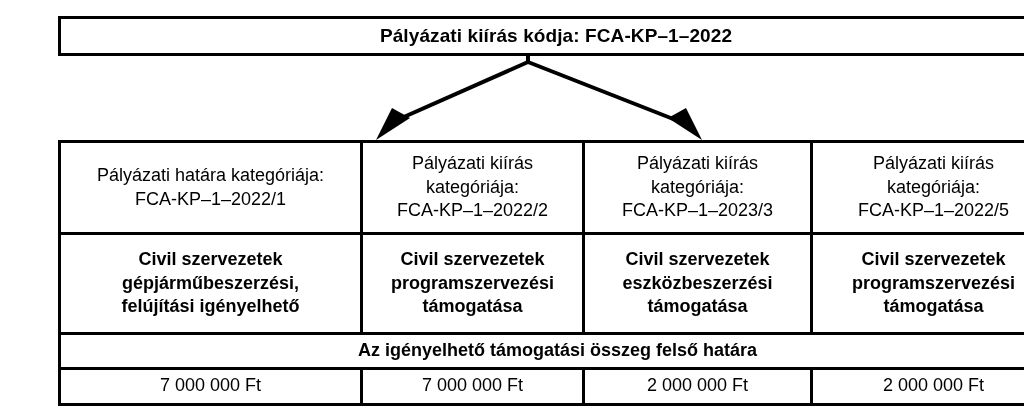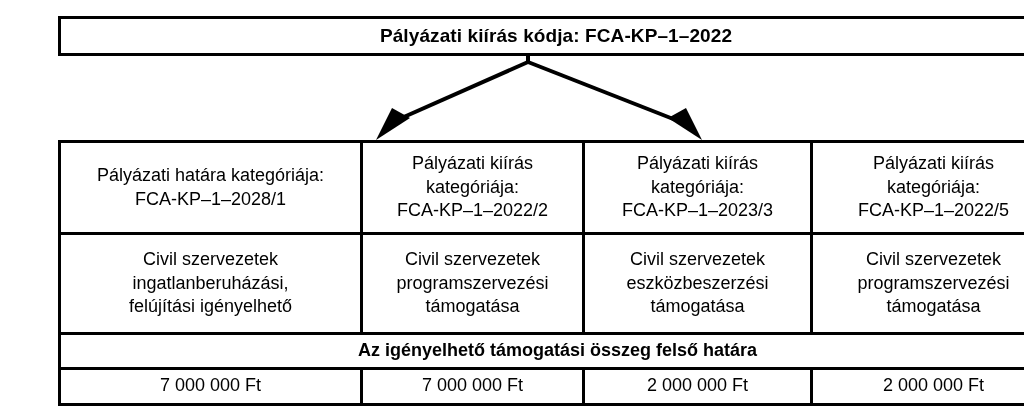--- a/index.html
+++ b/index.html
@@ -71,21 +71,21 @@
     padding: 7px 6px;
     box-sizing: border-box;
   }
   
   col.c1 { width: 302px; }
   col.c2 { width: 222px; }
   col.c3 { width: 228px; }
   col.c4 { width: 244px; }
 
   tr.row-category td { height: 92px; }
-  tr.row-purpose td  { height: 100px; }
+  tr.row-purpose td  { height: 100px; font-weight: bold; }
   tr.row-caplabel td {
     height: 32px;
     font-weight: bold;
     font-size: 18px;
     padding: 4px 6px;
   }
   tr.row-amount td {
     height: 36px;
     padding: 4px 6px;
   }
@@ -122,42 +122,42 @@
       <colgroup>
         <col class="c1">
           <col class="c2">
           <col class="c3">
           <col class="c4">
       </colgroup>
       <tbody>
         <tr class="row-category">
           <td>
             <span class="cell-line">Pályázati határa kategóriája:</span>
-            <span class="cell-line">FCA-KP–1–2028/1</span>
+            <span class="cell-line">FCA-KP–1–2022/1</span>
           </td>
           <td>
             <span class="cell-line">Pályázati kiírás</span>
             <span class="cell-line">kategóriája:</span>
             <span class="cell-line">FCA-KP–1–2022/2</span>
           </td>
           <td>
             <span class="cell-line">Pályázati kiírás</span>
             <span class="cell-line">kategóriája:</span>
             <span class="cell-line">FCA-KP–1–2023/3</span>
           </td>
           <td>
             <span class="cell-line">Pályázati kiírás</span>
             <span class="cell-line">kategóriája:</span>
             <span class="cell-line">FCA-KP–1–2022/5</span>
           </td>
         </tr>
         <tr class="row-purpose">
           <td>
             <span class="cell-line">Civil szervezetek</span>
-            <span class="cell-line">ingatlanberuházási,</span>
+            <span class="cell-line">gépjárműbeszerzési,</span>
             <span class="cell-line">felújítási igényelhető</span>
           </td>
           <td>
             <span class="cell-line">Civil szervezetek</span>
             <span class="cell-line">programszervezési</span>
             <span class="cell-line">támogatása</span>
           </td>
           <td>
             <span class="cell-line">Civil szervezetek</span>
             <span class="cell-line">eszközbeszerzési</span>

